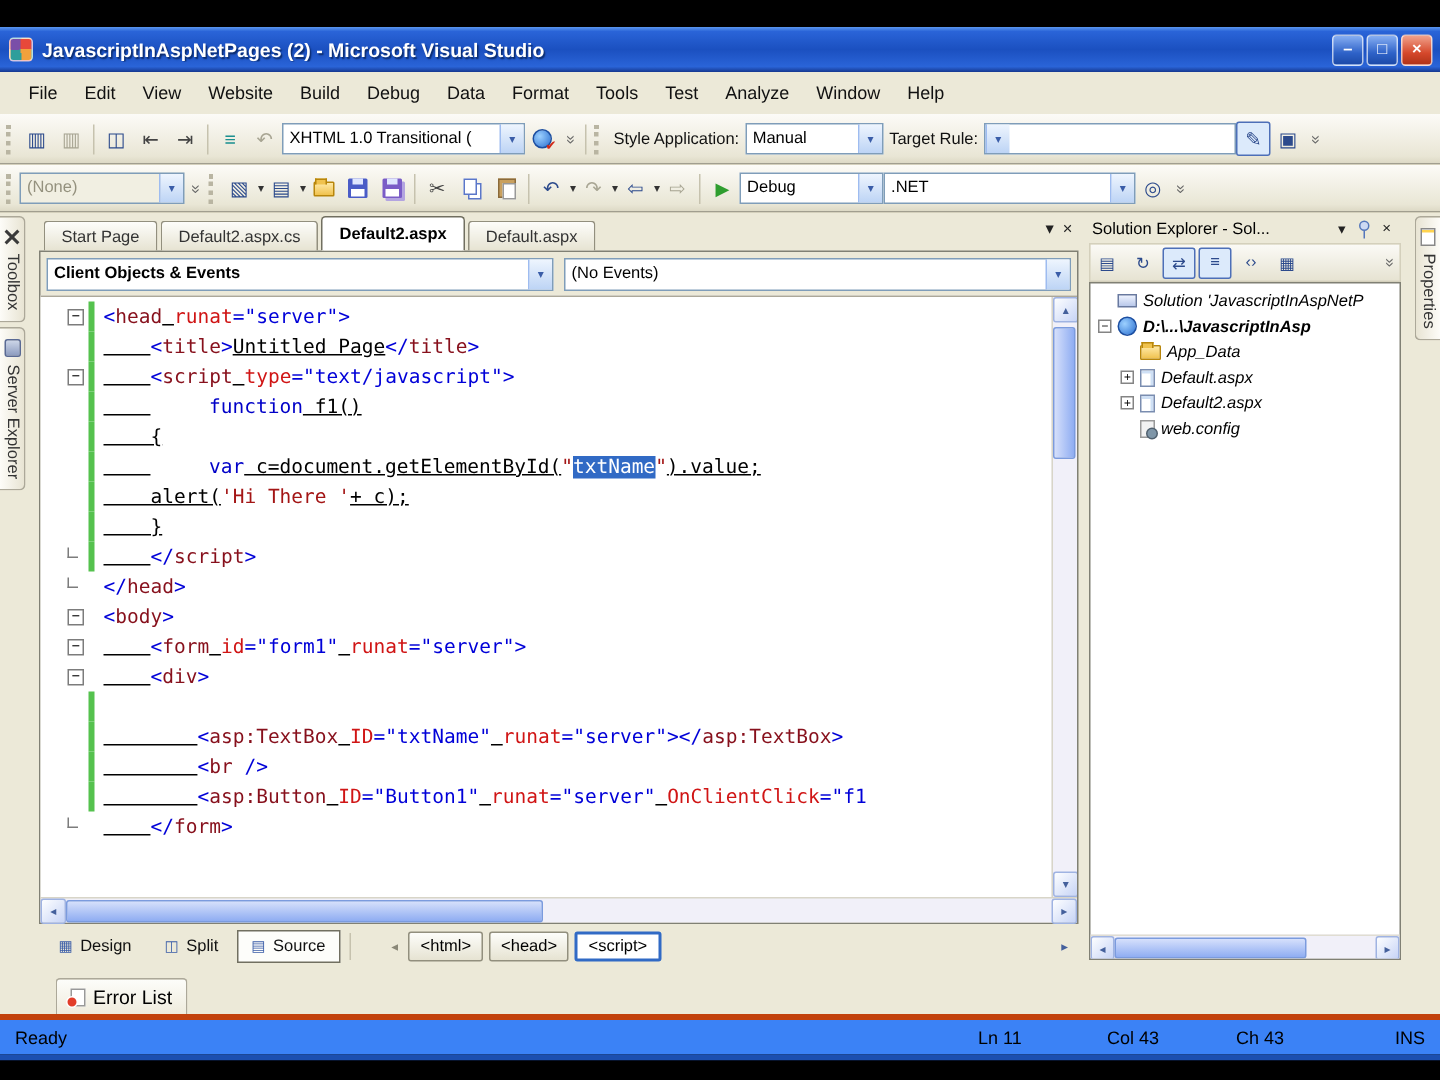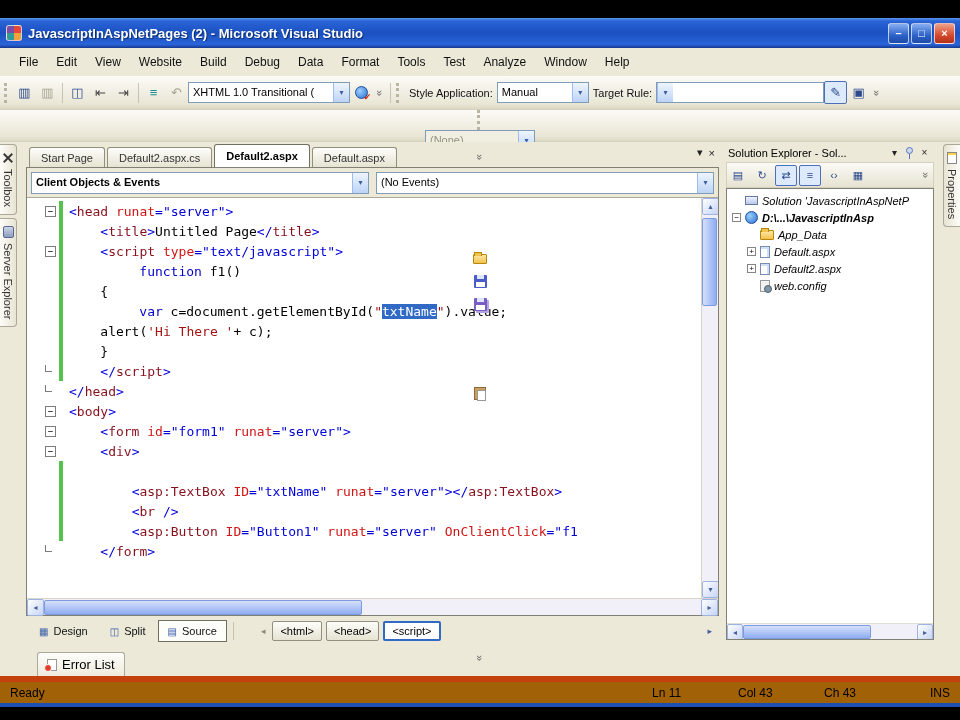--- a/index.html
+++ b/index.html
@@ -20,21 +20,21 @@
     text-shadow:1px 1px 1px #0a2a6a; white-space:nowrap; overflow:hidden; }
   .wbtn { width:21px; height:21px; margin-left:2px; border-radius:3px; color:#fff; flex:none;
     display:inline-flex; align-items:center; justify-content:center; font-size:11px; font-weight:bold;
     background:linear-gradient(180deg,#86aef2,#2e62c8 60%,#1c4aa8); border:1px solid #ffffffaa; }
   .wbtn.close { background:linear-gradient(180deg,#f0a08a,#d5482b 60%,#b03218); }
 
   
   .menubar { height:28px; flex:none; background:#ece9d8; display:flex; align-items:center; padding-left:10px; font-size:12px; color:#111; }
   .menu-item { padding:5px 9px; }
   .toolbar { flex:none; background:linear-gradient(180deg,#fcfbf7,#e9e6d5 85%,#dcd8c4); display:flex; align-items:center; padding:0 2px; border-bottom:1px solid #d4d0bc; }
-  .tb1 { height:34px; } .tb2 { height:32px;flex-direction:column; }
+  .tb1 { height:34px; } .tb2 { height:32px; }
   .grip { width:5px; height:20px; border-left:3px dotted #b9b5a2; margin:0 4px 0 2px; flex:none; }
   .sep { width:1px; height:20px; background:#c6c2ae; margin:0 3px; flex:none; }
   .tbtn { min-width:23px; height:23px; display:inline-flex; align-items:center; justify-content:center; gap:1px;
     font-size:13px; color:#2c4a8c; flex:none; border:1px solid transparent; border-radius:2px; }
   .tbtn.dis { color:#a8a593; }
   .tbtn.dark { color:#444; }
   .tbtn.teal { color:#1b8f8f; }
   .tbtn.green { color:#2f9e2f; font-size:12px; }
   .tbtn.framed { border:1px solid #4d6fb8; background:#dceafb; }
   .dd { font-size:8px; color:#333; margin-left:1px; }
@@ -72,21 +72,21 @@
   .code-wrap { flex:1; display:flex; background:#fff; border-top:1px solid #aca899; min-height:0; overflow:hidden; }
   .code { flex:1; overflow:hidden; font-family:"DejaVu Sans Mono", monospace; font-size:13px; padding-top:3px; }
   .code-line { display:flex; height:20px; align-items:center; }
   .fold-col { width:32px; flex:none; align-self:stretch; display:flex; justify-content:flex-end; align-items:center; padding-right:3px; }
   .fold-box { width:11px; height:11px; border:1px solid #7c7c7c; background:#fff; color:#000; font-size:9px; line-height:9px; text-align:center; font-family:"DejaVu Sans Mono",monospace; }
   .fold-end { width:7px; height:7px; border-left:1px solid #7c7c7c; border-bottom:1px solid #7c7c7c; margin:-6px 4px 0 0; }
   .gbar-col { width:4px; flex:none; align-self:stretch; margin-right:2px; }
   .gbar-col.g { background:#55c24e; }
   .code-text { white-space:pre; padding-left:4px; }
   .c-d { color:#0000d8; } .c-e { color:#87101c; } .c-a { color:#d01515; }
-  .c-v { color:#0000d8; } .c-k { color:#0000c8;margin-left:39px; } .c-s { color:#a31515; } .c-p { color:#000; }
+  .c-v { color:#0000d8; } .c-k { color:#0000c8;margin-left:39px; } .c-s { color:#a31515; } .c-p { color:#000;text-decoration:underline; }
   .c-sel { background:#316ac5; color:#fff; }
 
   
   .vscroll { width:17px; flex:none; display:flex; flex-direction:column; background:#f1f0f9; border-left:1px solid #d8d5c8; }
   .hscroll { height:17px; flex:none; display:flex; background:#f1f0f9; border-top:1px solid #d8d5c8; }
   .sbtn { width:17px; height:17px; flex:none; display:flex; align-items:center; justify-content:center; font-size:8px; color:#44609c;
     background:linear-gradient(135deg,#fdfeff,#c7d4f6); border:1px solid #9fb3e2; border-radius:2px; }
   .vthumb { width:15px; height:88px; margin:3px 0 0 0; align-self:center;
     background:linear-gradient(90deg,#d6e0fb,#8fadf2); border:1px solid #7b9bde; border-radius:2px; }
   .hthumb { height:15px; width:318px; margin-top:0; align-self:center;
@@ -122,21 +122,21 @@
   .tree-label { color:#000; } .tree-label.bold { font-weight:bold; }
   .expand-box { width:9px; height:9px; flex:none; border:1px solid #848484; background:#fff; font-size:8px; line-height:7px; text-align:center; color:#000; }
   .expand-box.hidden { visibility:hidden; }
   .se-hscroll { position:absolute; left:0; right:0; bottom:0; height:16px; display:flex; background:#f1f0f9; border-top:1px solid #e0ddd2; }
   .se-hthumb { height:14px; width:128px; align-self:center; background:linear-gradient(180deg,#d6e0fb,#8fadf2); border:1px solid #7b9bde; border-radius:2px; }
 
   
   .errorrow { height:30px; flex:none; background:#ece9d8; display:flex; align-items:flex-end; }
   .el-tab { margin-left:37px; height:24px; padding:0 9px; display:flex; align-items:center; gap:5px; font-size:13px; color:#000;
     background:linear-gradient(#fdfdfa,#efecdd); border:1px solid #aca899; border-bottom:none; border-radius:3px 3px 0 0; }
-  .statusbar { height:27px; flex:none; background:#a16207; border-top:6px solid #c2410c; display:flex; align-items:center; padding:0 10px; font-size:12px; color:#000; }
+  .statusbar { height:27px; flex:none; background:#3b82f6; border-top:4px solid #c2410c; display:flex; align-items:center; padding:0 10px; font-size:12px; color:#000; }
   .st-ready { flex:1; }
   .st-cell { width:86px; flex:none; } .st-ins { width:40px; text-align:right; flex:none; }
 
   
   .gi { display:inline-block; flex:none; }
   .gi-folder { width:14px; height:10px; background:linear-gradient(#ffe9a6,#f0c24e); border:1px solid #b8860b; border-radius:1px; position:relative; }
   .gi-folder::before { content:""; position:absolute; top:-3px; left:0; width:6px; height:3px; background:#f0c24e; border:1px solid #b8860b; border-bottom:none; }
   .gi-floppy { width:13px; height:13px; background:#4a5cc7; border-radius:1px; position:relative; }
   .gi-floppy::before { content:""; position:absolute; left:3px; top:0; width:7px; height:4px; background:#dfe6ff; }
   .gi-floppy::after { content:""; position:absolute; left:2px; bottom:1px; width:9px; height:5px; background:#fff; }

